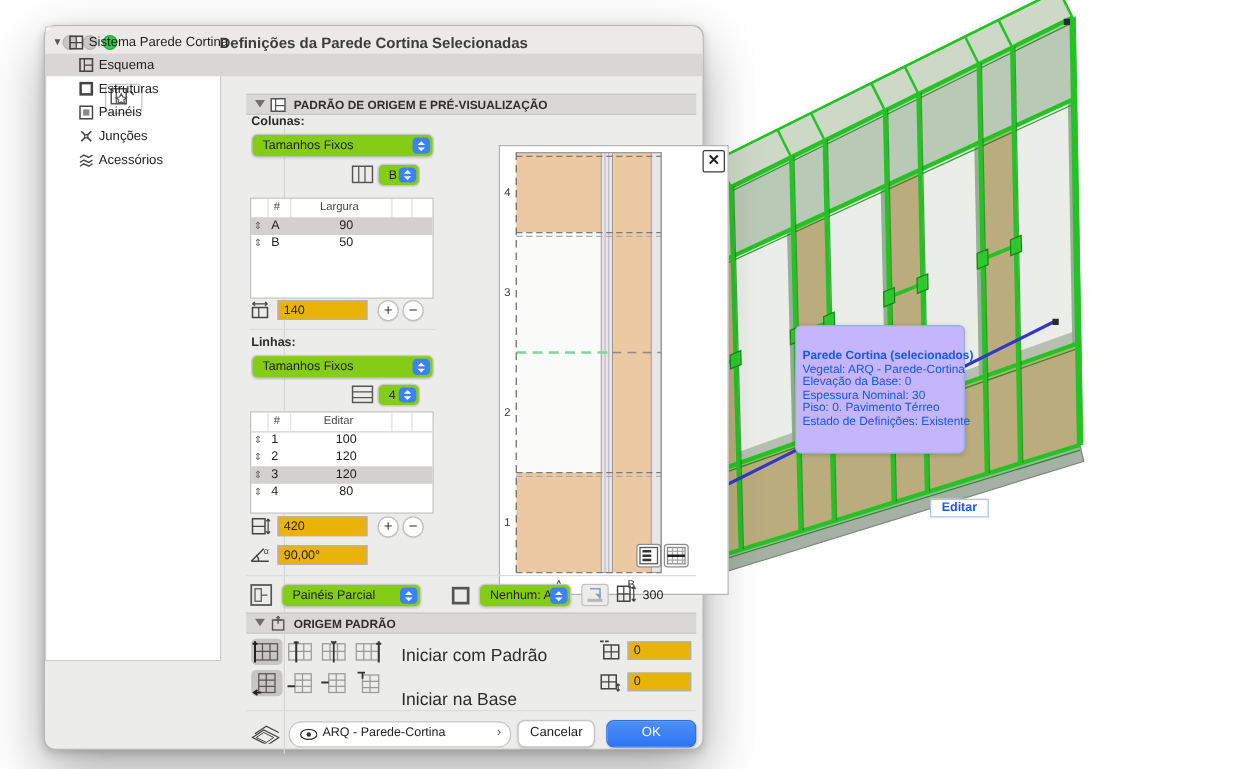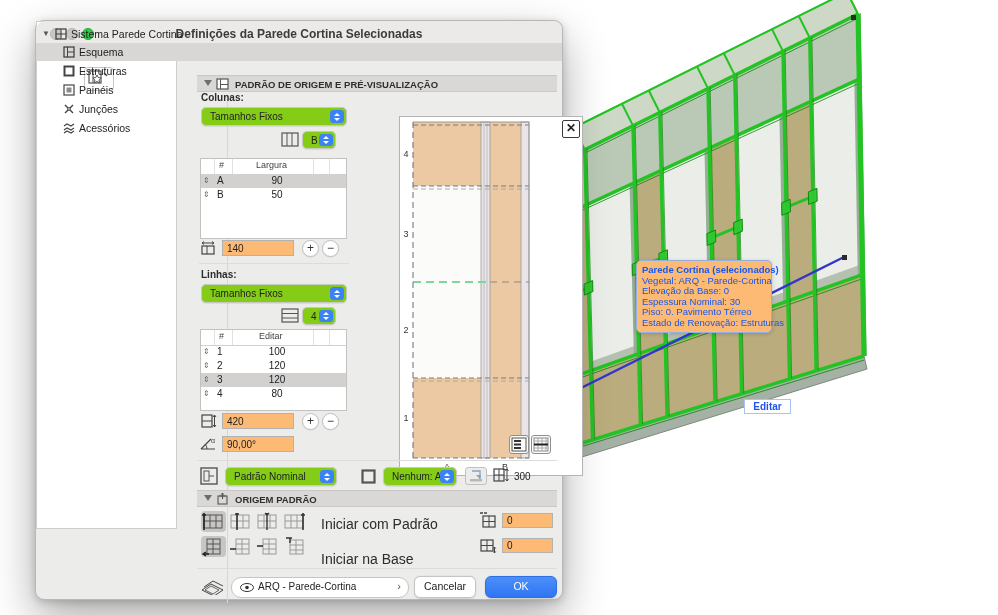--- a/index.html
+++ b/index.html
@@ -23,21 +23,21 @@
   .vdiv{left:191px;top:74px;width:1px;height:508px;background:#d8d7d6;}
   
   .secbar{left:196px;width:360px;height:17px;background:#d9d8d6;border-top:1px solid #c9c8c6;border-bottom:1px solid #c9c8c6;box-sizing:border-box;font-size:9.5px;font-weight:700;color:#2e2e2e;line-height:15px;}
   .secbar .tri{position:absolute;left:7px;top:4px;width:0;height:0;border-left:4px solid transparent;border-right:4px solid transparent;border-top:6px solid #6f6e6d;}
   .secbar .txt{position:absolute;left:38px;top:1px;}
   
   .dd{background:#84cc16;border:1px solid #c9c8c7;border-radius:5px;box-sizing:border-box;font-size:10px;line-height:17px;box-shadow:0 .5px 1px rgba(0,0,0,.08);}
   .dd .ddl{position:absolute;left:8px;top:0;white-space:nowrap;overflow:hidden;max-width:75%;}
   .dd .stp{position:absolute;right:2px;top:2px;bottom:2px;width:14px;background:#3b82f7;border-radius:3.5px;}
   .dd .stp svg{position:absolute;left:2px;top:50%;margin-top:-5px;}
-  .fld{background:#fdba74;border:1px solid #b3b2b1;box-sizing:border-box;font-size:10px;padding:0 4px;font-family:"Liberation Sans",sans-serif;color:#222;}
+  .fld{background:#eab308;border:1px solid #b3b2b1;box-sizing:border-box;font-size:10px;padding:0 4px;font-family:"Liberation Sans",sans-serif;color:#222;}
   .lab{font-size:10px;font-weight:700;color:#2c2c2c;}
   .tbl{background:#fff;border:1px solid #c3c2c1;box-sizing:border-box;}
   .tbl .thead{position:absolute;left:0;top:0;right:0;height:15px;border-bottom:1px solid #d2d1d0;font-size:9px;color:#444;}
   .trow{position:absolute;left:0;right:0;height:14px;font-size:10px;line-height:14px;}
   .trow.sel{background:#d2d1d0;}
   .handle{position:absolute;left:2px;top:0;font-size:8px;color:#666;}
   .cid{position:absolute;left:16px;top:0;width:16px;}
   .cval{position:absolute;left:36px;top:0;width:80px;text-align:center;}
   .colline{position:absolute;top:0;bottom:0;width:1px;background:#e2e1e0;}
   .btn-round{width:17px;height:17px;border-radius:50%;background:#fff;border:1px solid #c2c1c0;box-sizing:border-box;text-align:center;line-height:14px;font-size:12px;color:#333;box-shadow:0 .5px 1px rgba(0,0,0,.1);}
@@ -47,21 +47,21 @@
   .olab{font-size:14px;color:#2c2c2c;}
   .pushbtn{background:#fff;border:1px solid #c6c5c4;border-radius:6px;font-size:10.5px;text-align:center;box-shadow:0 .5px 1.5px rgba(0,0,0,.12);}
   .okbtn{background:linear-gradient(#4b90f8,#2f75f2);border:1px solid #2e6fe4;color:#fff;font-weight:400;}
   .pill{background:#fff;border:1px solid #c6c5c4;border-radius:10px;font-size:10px;}
   .icbtn{background:#ececeb;border:1px solid #c2c1c0;border-radius:3px;box-sizing:border-box;}
   
   #preview-box{left:363px;top:95px;width:184px;height:360px;background:#fff;border:1px solid #b5b4b3;box-sizing:border-box;}
   #pv-close{left:526px;top:99px;width:18px;height:18px;background:#fff;border:1.5px solid #3a3a3a;border-radius:2px;box-sizing:border-box;text-align:center;line-height:14px;font-size:12px;color:#222;font-weight:700;}
   .pvbtn{width:20px;height:19px;background:#fbfbfb;border:1px solid #8f8e8d;border-radius:3px;box-sizing:border-box;}
   
-  #tooltip{left:636px;top:260px;width:124px;background:#fdba74;border:1px solid #93b0e0;border-radius:5px;box-shadow:0 1px 4px rgba(0,0,0,.18);padding:4px 5px;z-index:5;}
+  #tooltip{left:636px;top:260px;width:124px;background:#c4b5fd;border:1px solid #93b0e0;border-radius:5px;box-shadow:0 1px 4px rgba(0,0,0,.18);padding:19px 5px;z-index:5;}
   #tooltip div{font-size:9.5px;line-height:10.5px;color:#1657ef;white-space:nowrap;}
   #tooltip .t0{font-weight:700;}
   #editar{left:744px;top:399px;width:47px;height:15px;background:#fff;border:1px solid #a9c4f2;box-sizing:border-box;text-align:center;font-size:10px;line-height:13px;font-weight:700;color:#2153ee;z-index:5;}
   svg{display:block;}
 </style>
 </head>
 <body>
 
 <svg id="wall-svg" class="abs" style="left:0;top:0;z-index:1;" width="998" height="615" viewBox="0 0 998 615">
     <polygon points="566.0,448.0 864.0,356.0 867.0,369.0 569.0,461.0" fill="#9aa89a" stroke="#7d8a7d" stroke-width="1" fill-opacity="0.9"></polygon>
@@ -154,21 +154,21 @@
     <polygon points="842.0,255.0 847.0,255.0 847.0,260.0 842.0,260.0" fill="#2a2a2a"></polygon>
     <polygon points="851.0,15.0 856.0,15.0 856.0,20.0 851.0,20.0" fill="#2a2a2a"></polygon>
   </svg>
 
 <div id="tooltip" class="abs">
   <div class="t0">Parede Cortina (selecionados)</div>
   <div>Vegetal: ARQ - Parede-Cortina</div>
   <div>Elevação da Base: 0</div>
   <div>Espessura Nominal: 30</div>
   <div>Piso: 0. Pavimento Térreo</div>
-  <div>Estado de Renovação: Estruturas</div>
+  <div>Estado de Definições: Existente</div>
 </div>
 <div id="editar" class="abs">Editar</div>
 
 <div id="dialog" class="abs">
 
   <div id="titlebar" class="abs">
     <div class="abs tl gray" style="left:14px;"></div>
     <div class="abs tl gray" style="left:30px;"></div>
     <div class="abs tl green" style="left:46px;"></div>
     <div id="title" class="abs">Definições da Parede Cortina Selecionadas</div>
@@ -424,21 +424,21 @@
   </div>
 
   <div class="abs hdiv" style="left:161px;top:439px;width:360px;"></div>
 
   <svg class="abs" style="left:164px;top:446px;" width="18" height="18">
     <rect x="1" y="1" width="16" height="16" fill="none" stroke="#555" stroke-width="1.4"></rect>
     <rect x="4" y="4" width="5" height="10" fill="none" stroke="#555" stroke-width="1"></rect>
     <line x1="9" y1="9" x2="14" y2="9" stroke="#555"></line>
   </svg>
   <div class="abs dd" style="left:189px;top:446px;width:112px;height:19px;">
-    <span class="ddl">Padrão Nominal</span>
+    <span class="ddl">Painéis Parcial</span>
     <span class="stp">
         <svg width="10" height="10" viewBox="0 0 10 10">
           <path d="M2 4l3-3 3 3z" fill="#fff"></path>
           <path d="M2 6l3 3 3-3z" fill="#fff"></path>
         </svg>
       </span>
   </div>
   <svg class="abs" style="left:325px;top:448px;" width="15" height="15">
     <rect x="1.5" y="1.5" width="12" height="12" fill="none" stroke="#555" stroke-width="2.2"></rect>
   </svg>

